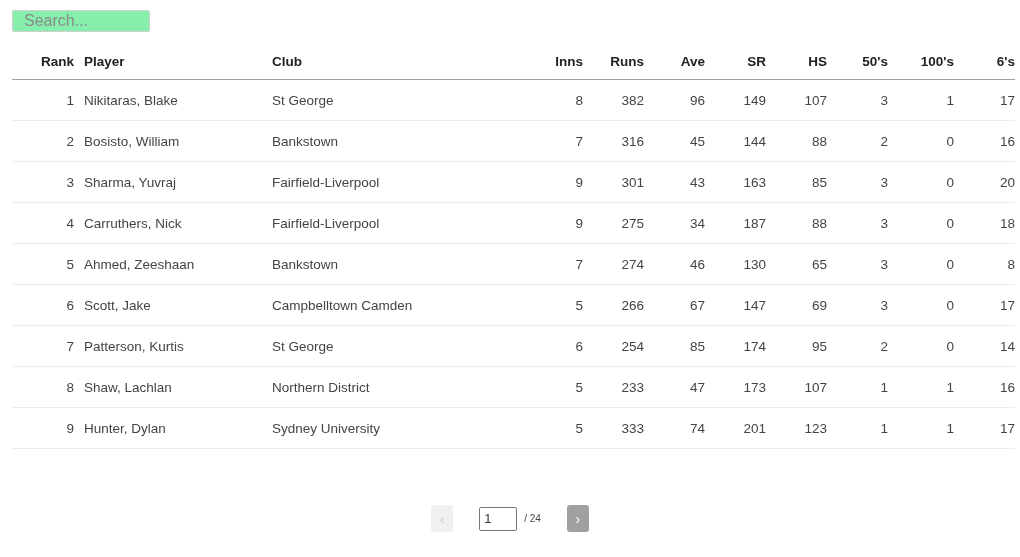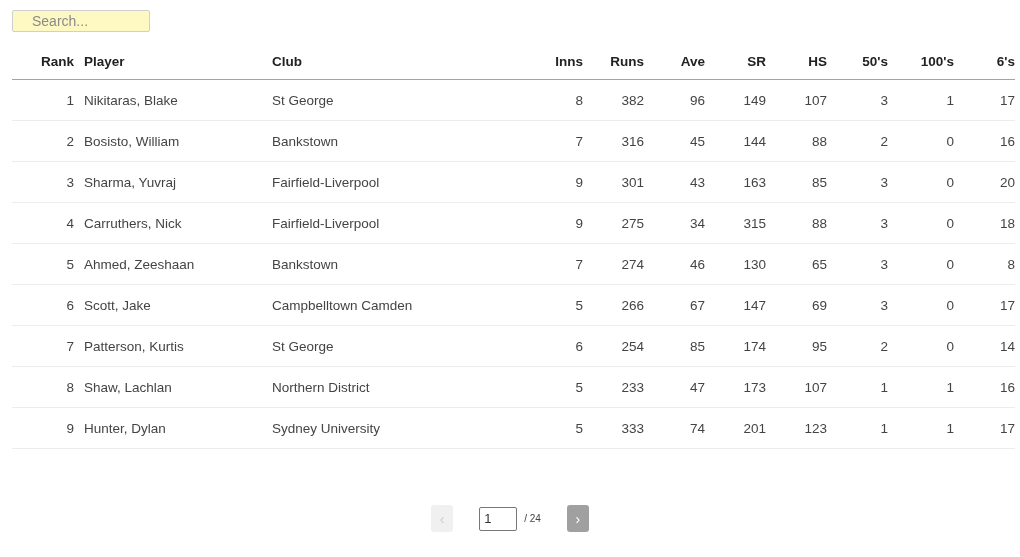--- a/index.html
+++ b/index.html
@@ -22,26 +22,26 @@
   }
 
   
   .search-row {
     padding: 10px 0 0 12px;
   }
   .search-input {
     width: 138px;
     height: 22px;
     font-family: "Liberation Sans", sans-serif;
-    font-size: 14px;
+    font-size: 16px;
     color: #555;
-    padding: 2px 19px;
+    padding: 2px 11px;
     border: 1px solid #cfcfcf;
     border-radius: 2px;
-    background: #fef9c3;
+    background: #86efac;
     outline: none;
   }
   .search-input::placeholder { color: #8a8a8a; }
 
   
   .table-wrap {
     margin-top: 16px;
     padding: 0 12px;
   }
   table.stats {
@@ -197,21 +197,21 @@
           <td class="col-num-wide">0</td>
           <td class="col-num">20</td>
         </tr>
         <tr>
           <td class="col-rank">4</td>
           <td class="col-player">Carruthers, Nick</td>
           <td class="col-club">Fairfield-Liverpool</td>
           <td class="col-num">9</td>
           <td class="col-num">275</td>
           <td class="col-num">34</td>
-          <td class="col-num">315</td>
+          <td class="col-num">187</td>
           <td class="col-num">88</td>
           <td class="col-num">3</td>
           <td class="col-num-wide">0</td>
           <td class="col-num">18</td>
         </tr>
         <tr>
           <td class="col-rank">5</td>
           <td class="col-player">Ahmed, Zeeshaan</td>
           <td class="col-club">Bankstown</td>
           <td class="col-num">7</td>

